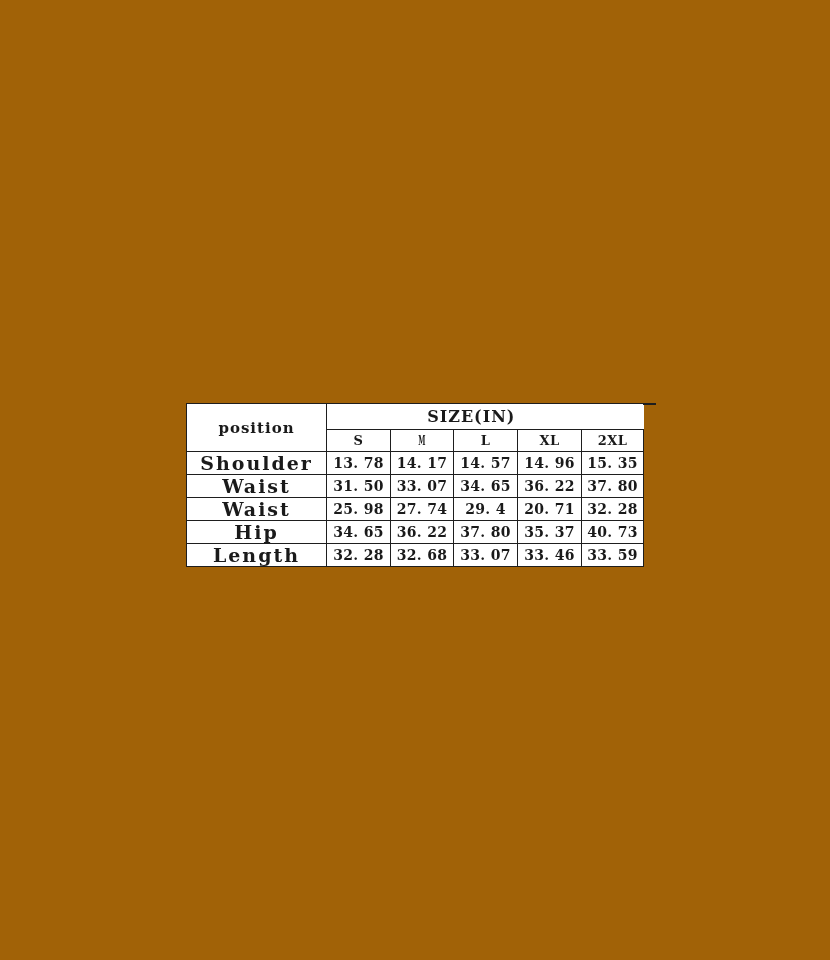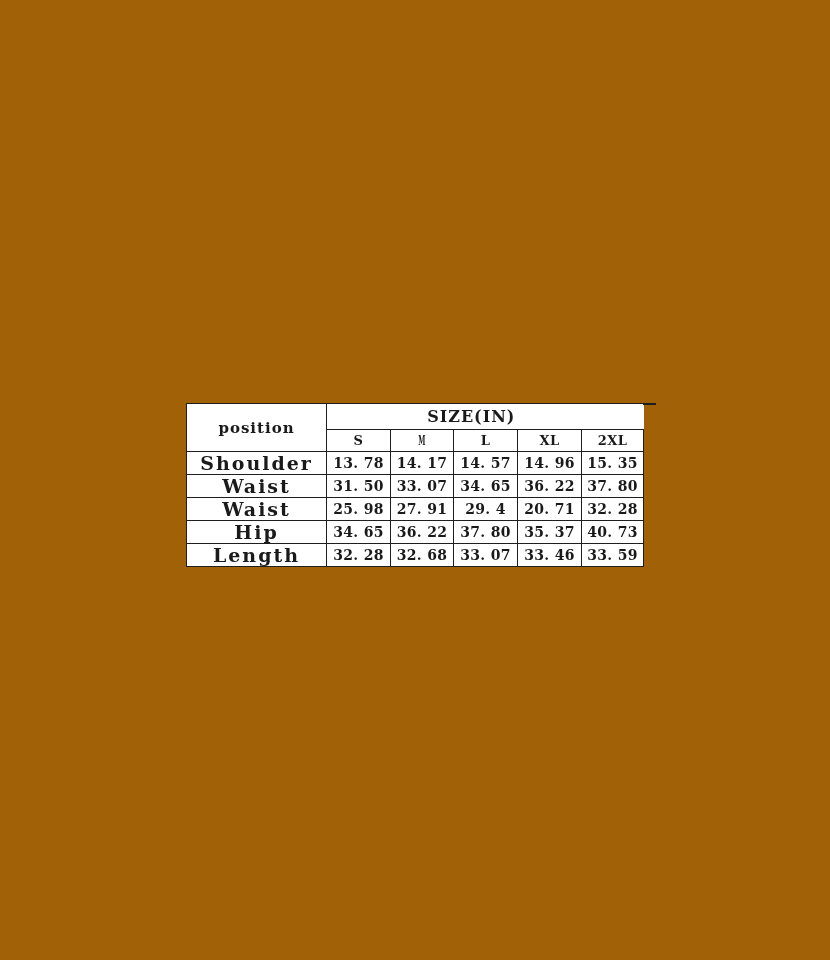--- a/index.html
+++ b/index.html
@@ -127,21 +127,21 @@
         <td class="value-cell">31. 50</td>
         <td class="value-cell">33. 07</td>
         <td class="value-cell">34. 65</td>
         <td class="value-cell">36. 22</td>
         <td class="value-cell">37. 80</td>
       </tr>
 
       <tr style="height:15px">
         <th class="row-label-cell">Waist</th>
         <td class="value-cell">25. 98</td>
-        <td class="value-cell">27. 91</td>
+        <td class="value-cell">27. 74</td>
         <td class="value-cell">29. 4</td>
         <td class="value-cell">20. 71</td>
         <td class="value-cell">32. 28</td>
       </tr>
 
       <tr style="height:20px">
         <th class="row-label-cell">Hip</th>
         <td class="value-cell">34. 65</td>
         <td class="value-cell">36. 22</td>
         <td class="value-cell">37. 80</td>

